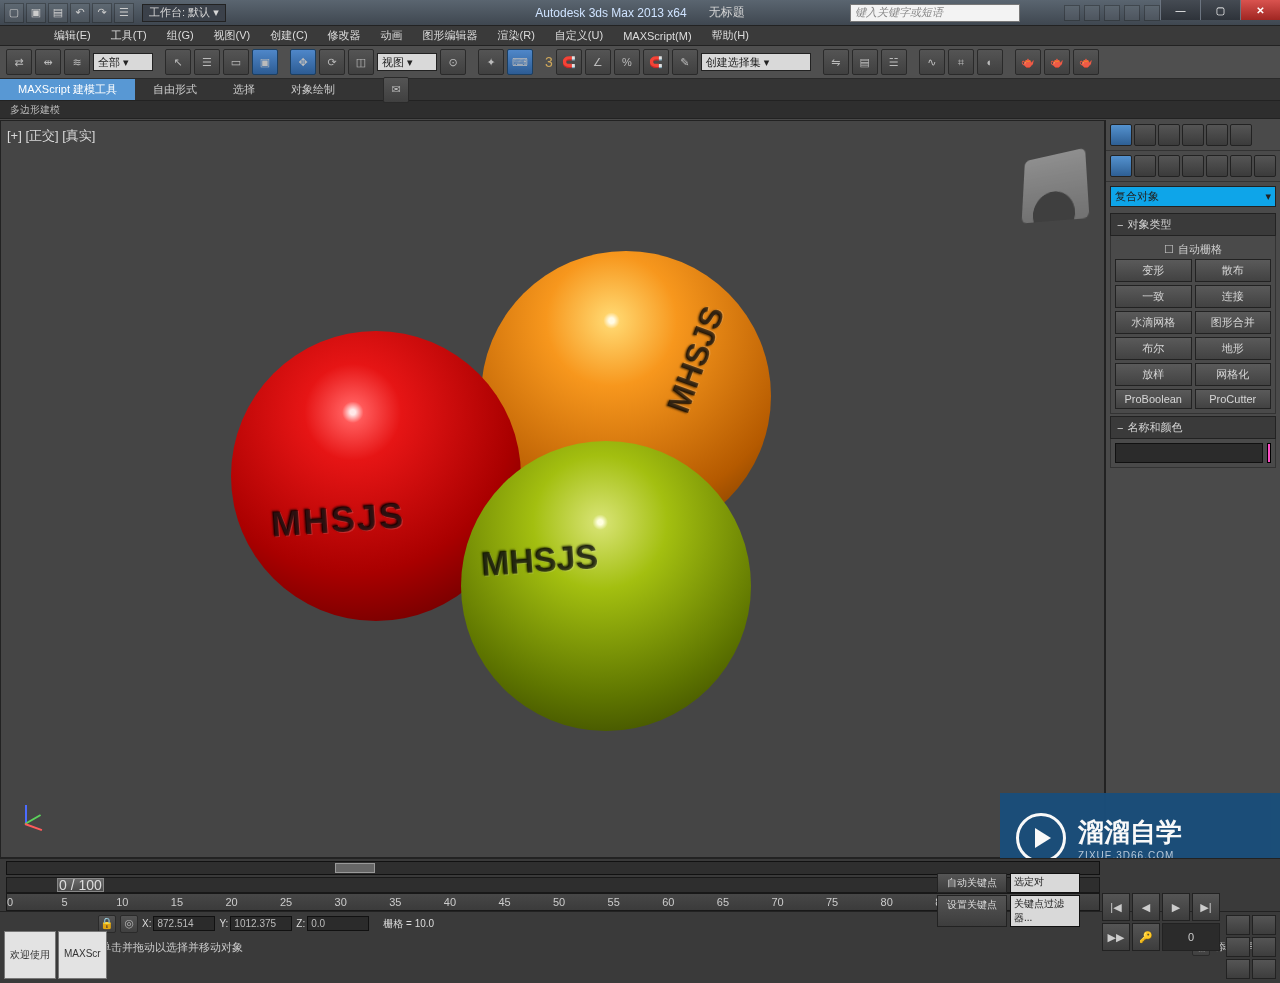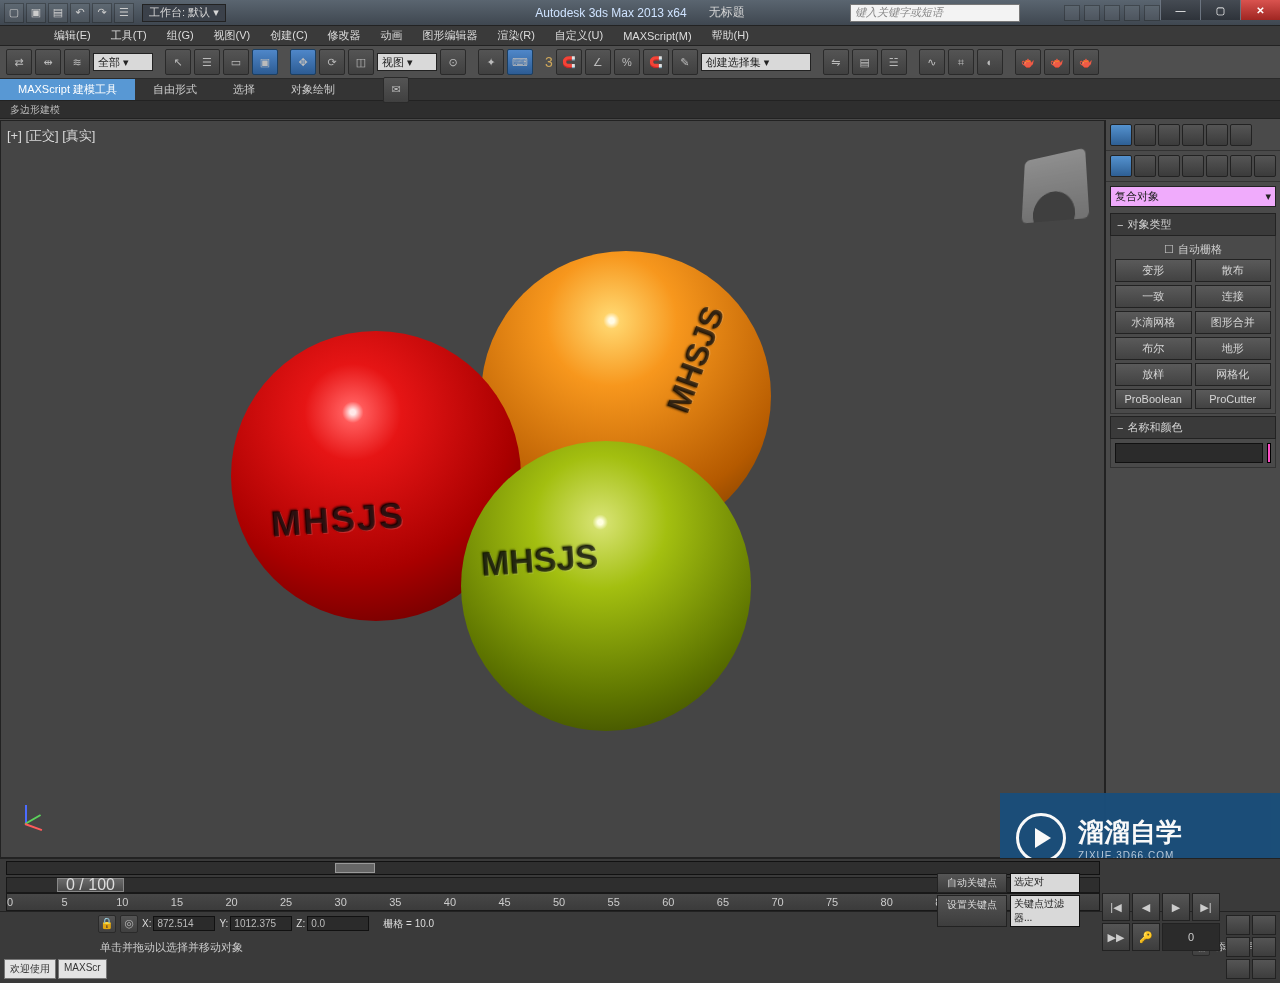--- a/index.html
+++ b/index.html
@@ -54,36 +54,36 @@
 .viewport-axis { position:absolute; left:16px; bottom:16px; width:36px; height:36px; }
 .viewport-axis .z{ position:absolute; width:2px; height:18px; background:#4b6bff; left:8px; top:0;}
 .viewport-axis .y{ position:absolute; width:18px; height:2px; background:#5bd35b; left:8px; top:18px; transform-origin:left; transform:rotate(-30deg);}
 .viewport-axis .x{ position:absolute; width:18px; height:2px; background:#ff5b5b; left:8px; top:18px; transform-origin:left; transform:rotate(20deg);}
 
 
 .rightpanel { width:175px; background:#4a4a4a; border-left:1px solid #222; display:flex; flex-direction:column; }
 .rightpanel .row-icons { display:flex; gap:2px; padding:4px 4px; border-bottom:1px solid #333; flex-wrap:wrap; }
 .rightpanel .row-icons .ib { width:22px; height:22px; background:linear-gradient(#555,#3b3b3b); border:1px solid #222; border-radius:2px; }
 .rightpanel .row-icons .ib.active { background:linear-gradient(#5492cf,#2e5f94); }
-.rightpanel .dropdown { margin:4px; background:#f0abfc; color:#222; border:1px solid #222; padding:2px 4px; display:flex; justify-content:space-between; align-items:center; }
+.rightpanel .dropdown { margin:4px; background:#0ea5e9; color:#222; border:1px solid #222; padding:2px 4px; display:flex; justify-content:space-between; align-items:center; }
 .rightpanel .rollout-hdr { background:#3a3a3a; color:#d5d5d5; padding:3px 6px; border:1px solid #222; margin:2px 4px 0 4px; display:flex; align-items:center; gap:4px;}
 .rightpanel .rollout { background:#4a4a4a; margin:0 4px; border:1px solid #333; border-top:none; padding:4px; }
 .rightpanel .checkbox-row{ display:flex; align-items:center; justify-content:center; gap:4px; padding:2px 0;}
 .rightpanel .btn-grid{ display:grid; grid-template-columns:1fr 1fr; gap:3px;}
 .rightpanel .pbtn{ background:linear-gradient(#5a5a5a,#424242); border:1px solid #222; color:#d6d6d6; text-align:center; padding:3px 2px; cursor:pointer; font-size:11px;}
 .rightpanel .nameclr { display:flex; gap:4px; padding:4px;}
 .rightpanel .nameclr input{ flex:1; background:#2b2b2b; border:1px solid #111; color:#ccc; padding:2px;}
 .rightpanel .nameclr .swatch{ width:20px; height:20px; background:#ff4cc5; border:1px solid #000;}
 
 
 .timeline-area { position:absolute; left:0; right:0; bottom:0; height:125px; background:#3a3a3a; border-top:1px solid #222; }
 .scrollx { height:14px; background:#2e2e2e; border:1px solid #111; margin:2px 180px 0 6px; position:relative;}
 .scrollx .thumb{ position:absolute; left:30%; width:40px; height:10px; top:1px; background:#666; border:1px solid #999;}
 .trackbar { height:16px; margin:2px 180px 0 6px; background:#2e2e2e; position:relative; border:1px solid #181818;}
-.trackbar .slider{ position:absolute; left:50px; top:0; height:14px; padding:0 8px; background:linear-gradient(#6b6b6b,#4a4a4a); border:1px solid #888; color:#ddd; font-size:16px; display:flex; align-items:center;}
+.trackbar .slider{ position:absolute; left:50px; top:0; height:14px; padding:0 1px; background:linear-gradient(#6b6b6b,#4a4a4a); border:1px solid #888; color:#ddd; font-size:14px; display:flex; align-items:center;}
 .ruler { height:18px; margin:0 180px 0 6px; background:linear-gradient(#474747,#3b3b3b); border:1px solid #181818; position:relative; font-size:9px; color:#ccc;}
 .ruler span{ position:absolute; top:2px;}
 .statusrow { height:24px; background:#3a3a3a; display:flex; align-items:center; gap:4px; padding:0 4px; border-top:1px solid #222;}
 .statusrow .stxt { background:#2b2b2b; border:1px solid #111; color:#bbb; padding:2px 6px; font-size:10px;}
 .statusrow .coord { display:flex; align-items:center; gap:2px;}
 .statusrow .coord label{ color:#ddd; font-size:10px;}
 .statusrow .coord .val{ background:#2b2b2b; border:1px solid #111; color:#bbb; width:62px; padding:1px 3px; font-size:10px;}
 .statusrow .grid{ color:#ddd; font-size:10px; margin:0 10px;}
 .statusrow2 { height:24px; display:flex; align-items:center; gap:6px; padding:0 4px;}
 .playback { position:absolute; right:60px; bottom:32px; display:grid; grid-template-columns:repeat(4,28px); grid-template-rows:28px 28px; gap:2px;}
@@ -96,21 +96,21 @@
 
 
 .watermark { position:absolute; right:0; bottom:100px; width:280px; height:90px; background:#1a4e7a; display:flex; align-items:center; gap:12px; padding:16px 16px; opacity:.97;}
 .watermark .play{ width:50px; height:50px; border:3px solid #fff; border-radius:50%; display:flex; align-items:center; justify-content:center;}
 .watermark .play::after{ content:''; border-left:16px solid #fff; border-top:10px solid transparent; border-bottom:10px solid transparent; margin-left:4px;}
 .watermark .txt{ color:#fff;}
 .watermark .txt .big{ font-size:26px; font-weight:600;}
 .watermark .txt .small{ font-size:10px; color:#bcd; letter-spacing:1px;}
 
 .maxscript-tab{ position:absolute; left:4px; bottom:4px; display:flex; gap:2px;}
-.maxscript-tab div{ background:#e3e3e3; color:#333; border:1px solid #777; padding:2px 5px; font-size:10px;}
+.maxscript-tab div{ background:#e3e3e3; color:#333; border:1px solid #777; padding:16px 5px; font-size:10px;}
 </style>
 </head>
 <body>
 
 <div class="titlebar">
   <div class="qat">
     <div class="qat-btn">▢</div>
     <div class="qat-btn">▣</div>
     <div class="qat-btn">▤</div>
     <div class="qat-btn">↶</div>

